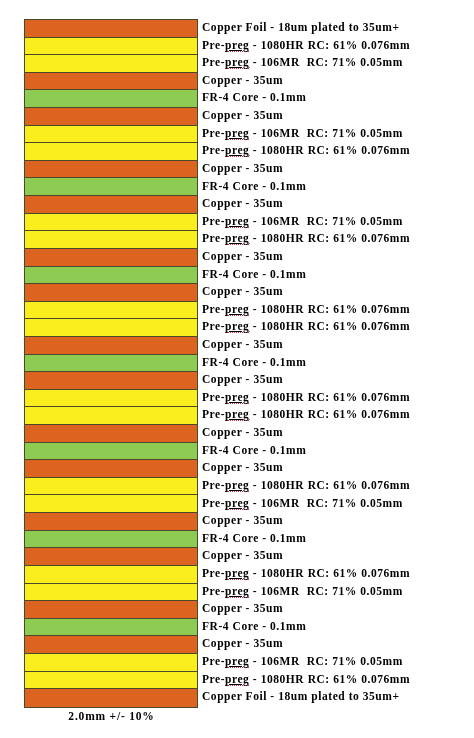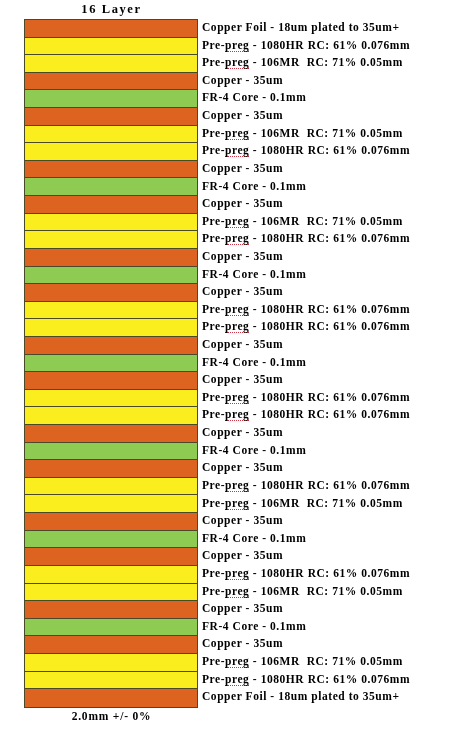--- a/index.html
+++ b/index.html
@@ -86,20 +86,21 @@
     font-size: 11.5px;
     font-weight: bold;
     color: #000000;
     letter-spacing: 0.55px;
     line-height: 1;
   }
   
   .label-text .sp {
     border-bottom: 1px dotted #cc3344;
     padding-bottom: 0px;
+    text-decoration: underline;
   }
 
   
   #footer-bar {
     position: absolute;
     left: 24px;
     top: 710px;
     width: 175px;
     display: flex;
     align-items: center;
@@ -111,261 +112,258 @@
     letter-spacing: 0.8px;
     color: #000000;
     white-space: nowrap;
   }
 </style>
 </head>
 <body>
 
 <div id="stackup-page">
 
-  <div id="title-bar">
-    <span id="title-text">16 Layer</span>
+
+  <div id="stack-body">
+      <div class="layer-row" style="border-bottom-color: rgb(74, 74, 42);">
+        <div class="layer-swatch" style="background: rgb(220, 100, 32);"></div>
+      </div>
+      <div class="layer-row" style="border-bottom-color: rgb(74, 74, 42);">
+        <div class="layer-swatch" style="background: rgb(251, 238, 30);"></div>
+      </div>
+      <div class="layer-row" style="border-bottom-color: rgb(74, 74, 42);">
+        <div class="layer-swatch" style="background: rgb(251, 238, 30);"></div>
+      </div>
+      <div class="layer-row" style="border-bottom-color: rgb(74, 74, 42);">
+        <div class="layer-swatch" style="background: rgb(220, 100, 32);"></div>
+      </div>
+      <div class="layer-row" style="border-bottom-color: rgb(74, 74, 42);">
+        <div class="layer-swatch" style="background: rgb(141, 203, 82);"></div>
+      </div>
+      <div class="layer-row" style="border-bottom-color: rgb(74, 74, 42);">
+        <div class="layer-swatch" style="background: rgb(220, 100, 32);"></div>
+      </div>
+      <div class="layer-row" style="border-bottom-color: rgb(74, 74, 42);">
+        <div class="layer-swatch" style="background: rgb(251, 238, 30);"></div>
+      </div>
+      <div class="layer-row" style="border-bottom-color: rgb(74, 74, 42);">
+        <div class="layer-swatch" style="background: rgb(251, 238, 30);"></div>
+      </div>
+      <div class="layer-row" style="border-bottom-color: rgb(74, 74, 42);">
+        <div class="layer-swatch" style="background: rgb(220, 100, 32);"></div>
+      </div>
+      <div class="layer-row" style="border-bottom-color: rgb(74, 74, 42);">
+        <div class="layer-swatch" style="background: rgb(141, 203, 82);"></div>
+      </div>
+      <div class="layer-row" style="border-bottom-color: rgb(74, 74, 42);">
+        <div class="layer-swatch" style="background: rgb(220, 100, 32);"></div>
+      </div>
+      <div class="layer-row" style="border-bottom-color: rgb(74, 74, 42);">
+        <div class="layer-swatch" style="background: rgb(251, 238, 30);"></div>
+      </div>
+      <div class="layer-row" style="border-bottom-color: rgb(74, 74, 42);">
+        <div class="layer-swatch" style="background: rgb(251, 238, 30);"></div>
+      </div>
+      <div class="layer-row" style="border-bottom-color: rgb(74, 74, 42);">
+        <div class="layer-swatch" style="background: rgb(220, 100, 32);"></div>
+      </div>
+      <div class="layer-row" style="border-bottom-color: rgb(74, 74, 42);">
+        <div class="layer-swatch" style="background: rgb(141, 203, 82);"></div>
+      </div>
+      <div class="layer-row" style="border-bottom-color: rgb(74, 74, 42);">
+        <div class="layer-swatch" style="background: rgb(220, 100, 32);"></div>
+      </div>
+      <div class="layer-row" style="border-bottom-color: rgb(74, 74, 42);">
+        <div class="layer-swatch" style="background: rgb(251, 238, 30);"></div>
+      </div>
+      <div class="layer-row" style="border-bottom-color: rgb(74, 74, 42);">
+        <div class="layer-swatch" style="background: rgb(251, 238, 30);"></div>
+      </div>
+      <div class="layer-row" style="border-bottom-color: rgb(74, 74, 42);">
+        <div class="layer-swatch" style="background: rgb(220, 100, 32);"></div>
+      </div>
+      <div class="layer-row" style="border-bottom-color: rgb(74, 74, 42);">
+        <div class="layer-swatch" style="background: rgb(141, 203, 82);"></div>
+      </div>
+      <div class="layer-row" style="border-bottom-color: rgb(74, 74, 42);">
+        <div class="layer-swatch" style="background: rgb(220, 100, 32);"></div>
+      </div>
+      <div class="layer-row" style="border-bottom-color: rgb(74, 74, 42);">
+        <div class="layer-swatch" style="background: rgb(251, 238, 30);"></div>
+      </div>
+      <div class="layer-row" style="border-bottom-color: rgb(74, 74, 42);">
+        <div class="layer-swatch" style="background: rgb(251, 238, 30);"></div>
+      </div>
+      <div class="layer-row" style="border-bottom-color: rgb(74, 74, 42);">
+        <div class="layer-swatch" style="background: rgb(220, 100, 32);"></div>
+      </div>
+      <div class="layer-row" style="border-bottom-color: rgb(74, 74, 42);">
+        <div class="layer-swatch" style="background: rgb(141, 203, 82);"></div>
+      </div>
+      <div class="layer-row" style="border-bottom-color: rgb(74, 74, 42);">
+        <div class="layer-swatch" style="background: rgb(220, 100, 32);"></div>
+      </div>
+      <div class="layer-row" style="border-bottom-color: rgb(74, 74, 42);">
+        <div class="layer-swatch" style="background: rgb(251, 238, 30);"></div>
+      </div>
+      <div class="layer-row" style="border-bottom-color: rgb(74, 74, 42);">
+        <div class="layer-swatch" style="background: rgb(251, 238, 30);"></div>
+      </div>
+      <div class="layer-row" style="border-bottom-color: rgb(74, 74, 42);">
+        <div class="layer-swatch" style="background: rgb(220, 100, 32);"></div>
+      </div>
+      <div class="layer-row" style="border-bottom-color: rgb(74, 74, 42);">
+        <div class="layer-swatch" style="background: rgb(141, 203, 82);"></div>
+      </div>
+      <div class="layer-row" style="border-bottom-color: rgb(74, 74, 42);">
+        <div class="layer-swatch" style="background: rgb(220, 100, 32);"></div>
+      </div>
+      <div class="layer-row" style="border-bottom-color: rgb(74, 74, 42);">
+        <div class="layer-swatch" style="background: rgb(251, 238, 30);"></div>
+      </div>
+      <div class="layer-row" style="border-bottom-color: rgb(74, 74, 42);">
+        <div class="layer-swatch" style="background: rgb(251, 238, 30);"></div>
+      </div>
+      <div class="layer-row" style="border-bottom-color: rgb(74, 74, 42);">
+        <div class="layer-swatch" style="background: rgb(220, 100, 32);"></div>
+      </div>
+      <div class="layer-row" style="border-bottom-color: rgb(74, 74, 42);">
+        <div class="layer-swatch" style="background: rgb(141, 203, 82);"></div>
+      </div>
+      <div class="layer-row" style="border-bottom-color: rgb(74, 74, 42);">
+        <div class="layer-swatch" style="background: rgb(220, 100, 32);"></div>
+      </div>
+      <div class="layer-row" style="border-bottom-color: rgb(74, 74, 42);">
+        <div class="layer-swatch" style="background: rgb(251, 238, 30);"></div>
+      </div>
+      <div class="layer-row" style="border-bottom-color: rgb(74, 74, 42);">
+        <div class="layer-swatch" style="background: rgb(251, 238, 30);"></div>
+      </div>
+      <div class="layer-row" style="border-bottom: none;">
+        <div class="layer-swatch" style="background: rgb(220, 100, 32);"></div>
+      </div>
+    </div>
+
+  <div id="label-column">
+      <div class="label-row">
+        <span class="label-text">Copper Foil - 18um plated to 35um+</span>
+      </div>
+      <div class="label-row">
+        <span class="label-text">Pre-<span class="sp">preg</span>&nbsp;-&nbsp;1080HR&nbsp;RC:&nbsp;61%&nbsp;0.076mm</span>
+      </div>
+      <div class="label-row">
+        <span class="label-text">Pre-<span class="sp">preg</span>&nbsp;-&nbsp;106MR&nbsp;&nbsp;RC:&nbsp;71%&nbsp;0.05mm</span>
+      </div>
+      <div class="label-row">
+        <span class="label-text">Copper - 35um</span>
+      </div>
+      <div class="label-row">
+        <span class="label-text">FR-4 Core - 0.1mm</span>
+      </div>
+      <div class="label-row">
+        <span class="label-text">Copper - 35um</span>
+      </div>
+      <div class="label-row">
+        <span class="label-text">Pre-<span class="sp">preg</span>&nbsp;-&nbsp;106MR&nbsp;&nbsp;RC:&nbsp;71%&nbsp;0.05mm</span>
+      </div>
+      <div class="label-row">
+        <span class="label-text">Pre-<span class="sp">preg</span>&nbsp;-&nbsp;1080HR&nbsp;RC:&nbsp;61%&nbsp;0.076mm</span>
+      </div>
+      <div class="label-row">
+        <span class="label-text">Copper - 35um</span>
+      </div>
+      <div class="label-row">
+        <span class="label-text">FR-4 Core - 0.1mm</span>
+      </div>
+      <div class="label-row">
+        <span class="label-text">Copper - 35um</span>
+      </div>
+      <div class="label-row">
+        <span class="label-text">Pre-<span class="sp">preg</span>&nbsp;-&nbsp;106MR&nbsp;&nbsp;RC:&nbsp;71%&nbsp;0.05mm</span>
+      </div>
+      <div class="label-row">
+        <span class="label-text">Pre-<span class="sp">preg</span>&nbsp;-&nbsp;1080HR&nbsp;RC:&nbsp;61%&nbsp;0.076mm</span>
+      </div>
+      <div class="label-row">
+        <span class="label-text">Copper - 35um</span>
+      </div>
+      <div class="label-row">
+        <span class="label-text">FR-4 Core - 0.1mm</span>
+      </div>
+      <div class="label-row">
+        <span class="label-text">Copper - 35um</span>
+      </div>
+      <div class="label-row">
+        <span class="label-text">Pre-<span class="sp">preg</span>&nbsp;-&nbsp;1080HR&nbsp;RC:&nbsp;61%&nbsp;0.076mm</span>
+      </div>
+      <div class="label-row">
+        <span class="label-text">Pre-<span class="sp">preg</span>&nbsp;-&nbsp;1080HR&nbsp;RC:&nbsp;61%&nbsp;0.076mm</span>
+      </div>
+      <div class="label-row">
+        <span class="label-text">Copper - 35um</span>
+      </div>
+      <div class="label-row">
+        <span class="label-text">FR-4 Core - 0.1mm</span>
+      </div>
+      <div class="label-row">
+        <span class="label-text">Copper - 35um</span>
+      </div>
+      <div class="label-row">
+        <span class="label-text">Pre-<span class="sp">preg</span>&nbsp;-&nbsp;1080HR&nbsp;RC:&nbsp;61%&nbsp;0.076mm</span>
+      </div>
+      <div class="label-row">
+        <span class="label-text">Pre-<span class="sp">preg</span>&nbsp;-&nbsp;1080HR&nbsp;RC:&nbsp;61%&nbsp;0.076mm</span>
+      </div>
+      <div class="label-row">
+        <span class="label-text">Copper - 35um</span>
+      </div>
+      <div class="label-row">
+        <span class="label-text">FR-4 Core - 0.1mm</span>
+      </div>
+      <div class="label-row">
+        <span class="label-text">Copper - 35um</span>
+      </div>
+      <div class="label-row">
+        <span class="label-text">Pre-<span class="sp">preg</span>&nbsp;-&nbsp;1080HR&nbsp;RC:&nbsp;61%&nbsp;0.076mm</span>
+      </div>
+      <div class="label-row">
+        <span class="label-text">Pre-<span class="sp">preg</span>&nbsp;-&nbsp;106MR&nbsp;&nbsp;RC:&nbsp;71%&nbsp;0.05mm</span>
+      </div>
+      <div class="label-row">
+        <span class="label-text">Copper - 35um</span>
+      </div>
+      <div class="label-row">
+        <span class="label-text">FR-4 Core - 0.1mm</span>
+      </div>
+      <div class="label-row">
+        <span class="label-text">Copper - 35um</span>
+      </div>
+      <div class="label-row">
+        <span class="label-text">Pre-<span class="sp">preg</span>&nbsp;-&nbsp;1080HR&nbsp;RC:&nbsp;61%&nbsp;0.076mm</span>
+      </div>
+      <div class="label-row">
+        <span class="label-text">Pre-<span class="sp">preg</span>&nbsp;-&nbsp;106MR&nbsp;&nbsp;RC:&nbsp;71%&nbsp;0.05mm</span>
+      </div>
+      <div class="label-row">
+        <span class="label-text">Copper - 35um</span>
+      </div>
+      <div class="label-row">
+        <span class="label-text">FR-4 Core - 0.1mm</span>
+      </div>
+      <div class="label-row">
+        <span class="label-text">Copper - 35um</span>
+      </div>
+      <div class="label-row">
+        <span class="label-text">Pre-<span class="sp">preg</span>&nbsp;-&nbsp;106MR&nbsp;&nbsp;RC:&nbsp;71%&nbsp;0.05mm</span>
+      </div>
+      <div class="label-row">
+        <span class="label-text">Pre-<span class="sp">preg</span>&nbsp;-&nbsp;1080HR&nbsp;RC:&nbsp;61%&nbsp;0.076mm</span>
+      </div>
+      <div class="label-row">
+        <span class="label-text">Copper Foil - 18um plated to 35um+</span>
+      </div>
+    </div>
+
+  <div id="footer-bar">
+    <span id="footer-text">2.0mm +/- 10%</span>
   </div>
 
-  <div id="stack-body">
-      <div class="layer-row" style="border-bottom-color: rgb(74, 74, 42);">
-        <div class="layer-swatch" style="background: rgb(220, 100, 32);"></div>
-      </div>
-      <div class="layer-row" style="border-bottom-color: rgb(74, 74, 42);">
-        <div class="layer-swatch" style="background: rgb(251, 238, 30);"></div>
-      </div>
-      <div class="layer-row" style="border-bottom-color: rgb(74, 74, 42);">
-        <div class="layer-swatch" style="background: rgb(251, 238, 30);"></div>
-      </div>
-      <div class="layer-row" style="border-bottom-color: rgb(74, 74, 42);">
-        <div class="layer-swatch" style="background: rgb(220, 100, 32);"></div>
-      </div>
-      <div class="layer-row" style="border-bottom-color: rgb(74, 74, 42);">
-        <div class="layer-swatch" style="background: rgb(141, 203, 82);"></div>
-      </div>
-      <div class="layer-row" style="border-bottom-color: rgb(74, 74, 42);">
-        <div class="layer-swatch" style="background: rgb(220, 100, 32);"></div>
-      </div>
-      <div class="layer-row" style="border-bottom-color: rgb(74, 74, 42);">
-        <div class="layer-swatch" style="background: rgb(251, 238, 30);"></div>
-      </div>
-      <div class="layer-row" style="border-bottom-color: rgb(74, 74, 42);">
-        <div class="layer-swatch" style="background: rgb(251, 238, 30);"></div>
-      </div>
-      <div class="layer-row" style="border-bottom-color: rgb(74, 74, 42);">
-        <div class="layer-swatch" style="background: rgb(220, 100, 32);"></div>
-      </div>
-      <div class="layer-row" style="border-bottom-color: rgb(74, 74, 42);">
-        <div class="layer-swatch" style="background: rgb(141, 203, 82);"></div>
-      </div>
-      <div class="layer-row" style="border-bottom-color: rgb(74, 74, 42);">
-        <div class="layer-swatch" style="background: rgb(220, 100, 32);"></div>
-      </div>
-      <div class="layer-row" style="border-bottom-color: rgb(74, 74, 42);">
-        <div class="layer-swatch" style="background: rgb(251, 238, 30);"></div>
-      </div>
-      <div class="layer-row" style="border-bottom-color: rgb(74, 74, 42);">
-        <div class="layer-swatch" style="background: rgb(251, 238, 30);"></div>
-      </div>
-      <div class="layer-row" style="border-bottom-color: rgb(74, 74, 42);">
-        <div class="layer-swatch" style="background: rgb(220, 100, 32);"></div>
-      </div>
-      <div class="layer-row" style="border-bottom-color: rgb(74, 74, 42);">
-        <div class="layer-swatch" style="background: rgb(141, 203, 82);"></div>
-      </div>
-      <div class="layer-row" style="border-bottom-color: rgb(74, 74, 42);">
-        <div class="layer-swatch" style="background: rgb(220, 100, 32);"></div>
-      </div>
-      <div class="layer-row" style="border-bottom-color: rgb(74, 74, 42);">
-        <div class="layer-swatch" style="background: rgb(251, 238, 30);"></div>
-      </div>
-      <div class="layer-row" style="border-bottom-color: rgb(74, 74, 42);">
-        <div class="layer-swatch" style="background: rgb(251, 238, 30);"></div>
-      </div>
-      <div class="layer-row" style="border-bottom-color: rgb(74, 74, 42);">
-        <div class="layer-swatch" style="background: rgb(220, 100, 32);"></div>
-      </div>
-      <div class="layer-row" style="border-bottom-color: rgb(74, 74, 42);">
-        <div class="layer-swatch" style="background: rgb(141, 203, 82);"></div>
-      </div>
-      <div class="layer-row" style="border-bottom-color: rgb(74, 74, 42);">
-        <div class="layer-swatch" style="background: rgb(220, 100, 32);"></div>
-      </div>
-      <div class="layer-row" style="border-bottom-color: rgb(74, 74, 42);">
-        <div class="layer-swatch" style="background: rgb(251, 238, 30);"></div>
-      </div>
-      <div class="layer-row" style="border-bottom-color: rgb(74, 74, 42);">
-        <div class="layer-swatch" style="background: rgb(251, 238, 30);"></div>
-      </div>
-      <div class="layer-row" style="border-bottom-color: rgb(74, 74, 42);">
-        <div class="layer-swatch" style="background: rgb(220, 100, 32);"></div>
-      </div>
-      <div class="layer-row" style="border-bottom-color: rgb(74, 74, 42);">
-        <div class="layer-swatch" style="background: rgb(141, 203, 82);"></div>
-      </div>
-      <div class="layer-row" style="border-bottom-color: rgb(74, 74, 42);">
-        <div class="layer-swatch" style="background: rgb(220, 100, 32);"></div>
-      </div>
-      <div class="layer-row" style="border-bottom-color: rgb(74, 74, 42);">
-        <div class="layer-swatch" style="background: rgb(251, 238, 30);"></div>
-      </div>
-      <div class="layer-row" style="border-bottom-color: rgb(74, 74, 42);">
-        <div class="layer-swatch" style="background: rgb(251, 238, 30);"></div>
-      </div>
-      <div class="layer-row" style="border-bottom-color: rgb(74, 74, 42);">
-        <div class="layer-swatch" style="background: rgb(220, 100, 32);"></div>
-      </div>
-      <div class="layer-row" style="border-bottom-color: rgb(74, 74, 42);">
-        <div class="layer-swatch" style="background: rgb(141, 203, 82);"></div>
-      </div>
-      <div class="layer-row" style="border-bottom-color: rgb(74, 74, 42);">
-        <div class="layer-swatch" style="background: rgb(220, 100, 32);"></div>
-      </div>
-      <div class="layer-row" style="border-bottom-color: rgb(74, 74, 42);">
-        <div class="layer-swatch" style="background: rgb(251, 238, 30);"></div>
-      </div>
-      <div class="layer-row" style="border-bottom-color: rgb(74, 74, 42);">
-        <div class="layer-swatch" style="background: rgb(251, 238, 30);"></div>
-      </div>
-      <div class="layer-row" style="border-bottom-color: rgb(74, 74, 42);">
-        <div class="layer-swatch" style="background: rgb(220, 100, 32);"></div>
-      </div>
-      <div class="layer-row" style="border-bottom-color: rgb(74, 74, 42);">
-        <div class="layer-swatch" style="background: rgb(141, 203, 82);"></div>
-      </div>
-      <div class="layer-row" style="border-bottom-color: rgb(74, 74, 42);">
-        <div class="layer-swatch" style="background: rgb(220, 100, 32);"></div>
-      </div>
-      <div class="layer-row" style="border-bottom-color: rgb(74, 74, 42);">
-        <div class="layer-swatch" style="background: rgb(251, 238, 30);"></div>
-      </div>
-      <div class="layer-row" style="border-bottom-color: rgb(74, 74, 42);">
-        <div class="layer-swatch" style="background: rgb(251, 238, 30);"></div>
-      </div>
-      <div class="layer-row" style="border-bottom: none;">
-        <div class="layer-swatch" style="background: rgb(220, 100, 32);"></div>
-      </div>
-    </div>
-
-  <div id="label-column">
-      <div class="label-row">
-        <span class="label-text">Copper Foil - 18um plated to 35um+</span>
-      </div>
-      <div class="label-row">
-        <span class="label-text">Pre-<span class="sp">preg</span>&nbsp;-&nbsp;1080HR&nbsp;RC:&nbsp;61%&nbsp;0.076mm</span>
-      </div>
-      <div class="label-row">
-        <span class="label-text">Pre-<span class="sp">preg</span>&nbsp;-&nbsp;106MR&nbsp;&nbsp;RC:&nbsp;71%&nbsp;0.05mm</span>
-      </div>
-      <div class="label-row">
-        <span class="label-text">Copper - 35um</span>
-      </div>
-      <div class="label-row">
-        <span class="label-text">FR-4 Core - 0.1mm</span>
-      </div>
-      <div class="label-row">
-        <span class="label-text">Copper - 35um</span>
-      </div>
-      <div class="label-row">
-        <span class="label-text">Pre-<span class="sp">preg</span>&nbsp;-&nbsp;106MR&nbsp;&nbsp;RC:&nbsp;71%&nbsp;0.05mm</span>
-      </div>
-      <div class="label-row">
-        <span class="label-text">Pre-<span class="sp">preg</span>&nbsp;-&nbsp;1080HR&nbsp;RC:&nbsp;61%&nbsp;0.076mm</span>
-      </div>
-      <div class="label-row">
-        <span class="label-text">Copper - 35um</span>
-      </div>
-      <div class="label-row">
-        <span class="label-text">FR-4 Core - 0.1mm</span>
-      </div>
-      <div class="label-row">
-        <span class="label-text">Copper - 35um</span>
-      </div>
-      <div class="label-row">
-        <span class="label-text">Pre-<span class="sp">preg</span>&nbsp;-&nbsp;106MR&nbsp;&nbsp;RC:&nbsp;71%&nbsp;0.05mm</span>
-      </div>
-      <div class="label-row">
-        <span class="label-text">Pre-<span class="sp">preg</span>&nbsp;-&nbsp;1080HR&nbsp;RC:&nbsp;61%&nbsp;0.076mm</span>
-      </div>
-      <div class="label-row">
-        <span class="label-text">Copper - 35um</span>
-      </div>
-      <div class="label-row">
-        <span class="label-text">FR-4 Core - 0.1mm</span>
-      </div>
-      <div class="label-row">
-        <span class="label-text">Copper - 35um</span>
-      </div>
-      <div class="label-row">
-        <span class="label-text">Pre-<span class="sp">preg</span>&nbsp;-&nbsp;1080HR&nbsp;RC:&nbsp;61%&nbsp;0.076mm</span>
-      </div>
-      <div class="label-row">
-        <span class="label-text">Pre-<span class="sp">preg</span>&nbsp;-&nbsp;1080HR&nbsp;RC:&nbsp;61%&nbsp;0.076mm</span>
-      </div>
-      <div class="label-row">
-        <span class="label-text">Copper - 35um</span>
-      </div>
-      <div class="label-row">
-        <span class="label-text">FR-4 Core - 0.1mm</span>
-      </div>
-      <div class="label-row">
-        <span class="label-text">Copper - 35um</span>
-      </div>
-      <div class="label-row">
-        <span class="label-text">Pre-<span class="sp">preg</span>&nbsp;-&nbsp;1080HR&nbsp;RC:&nbsp;61%&nbsp;0.076mm</span>
-      </div>
-      <div class="label-row">
-        <span class="label-text">Pre-<span class="sp">preg</span>&nbsp;-&nbsp;1080HR&nbsp;RC:&nbsp;61%&nbsp;0.076mm</span>
-      </div>
-      <div class="label-row">
-        <span class="label-text">Copper - 35um</span>
-      </div>
-      <div class="label-row">
-        <span class="label-text">FR-4 Core - 0.1mm</span>
-      </div>
-      <div class="label-row">
-        <span class="label-text">Copper - 35um</span>
-      </div>
-      <div class="label-row">
-        <span class="label-text">Pre-<span class="sp">preg</span>&nbsp;-&nbsp;1080HR&nbsp;RC:&nbsp;61%&nbsp;0.076mm</span>
-      </div>
-      <div class="label-row">
-        <span class="label-text">Pre-<span class="sp">preg</span>&nbsp;-&nbsp;106MR&nbsp;&nbsp;RC:&nbsp;71%&nbsp;0.05mm</span>
-      </div>
-      <div class="label-row">
-        <span class="label-text">Copper - 35um</span>
-      </div>
-      <div class="label-row">
-        <span class="label-text">FR-4 Core - 0.1mm</span>
-      </div>
-      <div class="label-row">
-        <span class="label-text">Copper - 35um</span>
-      </div>
-      <div class="label-row">
-        <span class="label-text">Pre-<span class="sp">preg</span>&nbsp;-&nbsp;1080HR&nbsp;RC:&nbsp;61%&nbsp;0.076mm</span>
-      </div>
-      <div class="label-row">
-        <span class="label-text">Pre-<span class="sp">preg</span>&nbsp;-&nbsp;106MR&nbsp;&nbsp;RC:&nbsp;71%&nbsp;0.05mm</span>
-      </div>
-      <div class="label-row">
-        <span class="label-text">Copper - 35um</span>
-      </div>
-      <div class="label-row">
-        <span class="label-text">FR-4 Core - 0.1mm</span>
-      </div>
-      <div class="label-row">
-        <span class="label-text">Copper - 35um</span>
-      </div>
-      <div class="label-row">
-        <span class="label-text">Pre-<span class="sp">preg</span>&nbsp;-&nbsp;106MR&nbsp;&nbsp;RC:&nbsp;71%&nbsp;0.05mm</span>
-      </div>
-      <div class="label-row">
-        <span class="label-text">Pre-<span class="sp">preg</span>&nbsp;-&nbsp;1080HR&nbsp;RC:&nbsp;61%&nbsp;0.076mm</span>
-      </div>
-      <div class="label-row">
-        <span class="label-text">Copper Foil - 18um plated to 35um+</span>
-      </div>
-    </div>
-
-  <div id="footer-bar">
-    <span id="footer-text">2.0mm +/- 0%</span>
-  </div>
-
 </div>
 
 </body></html>

